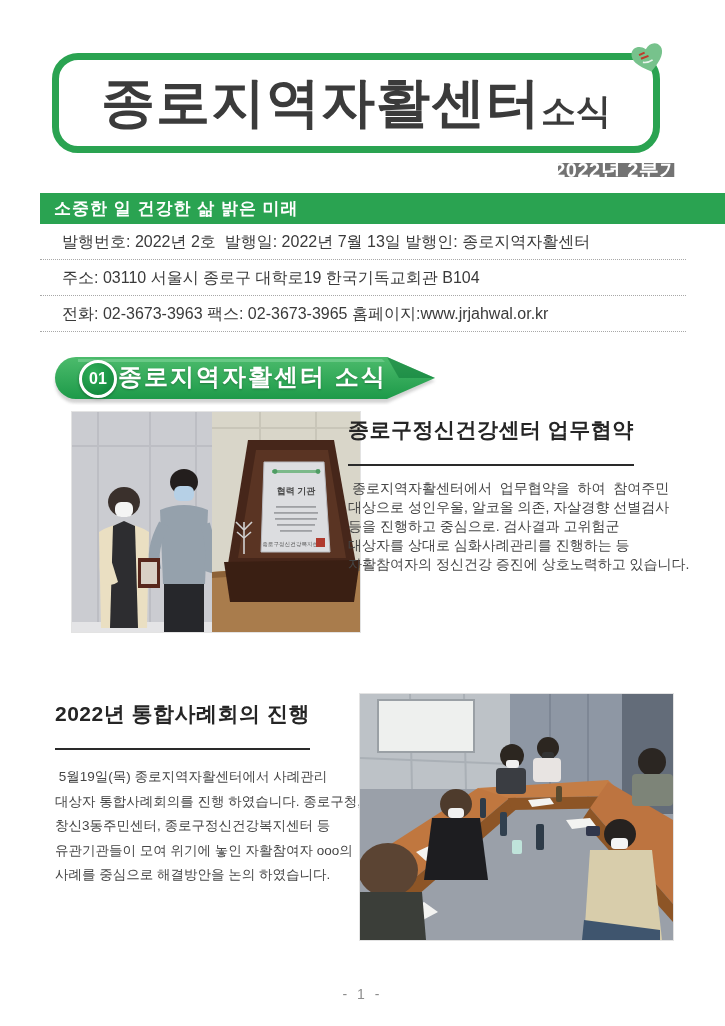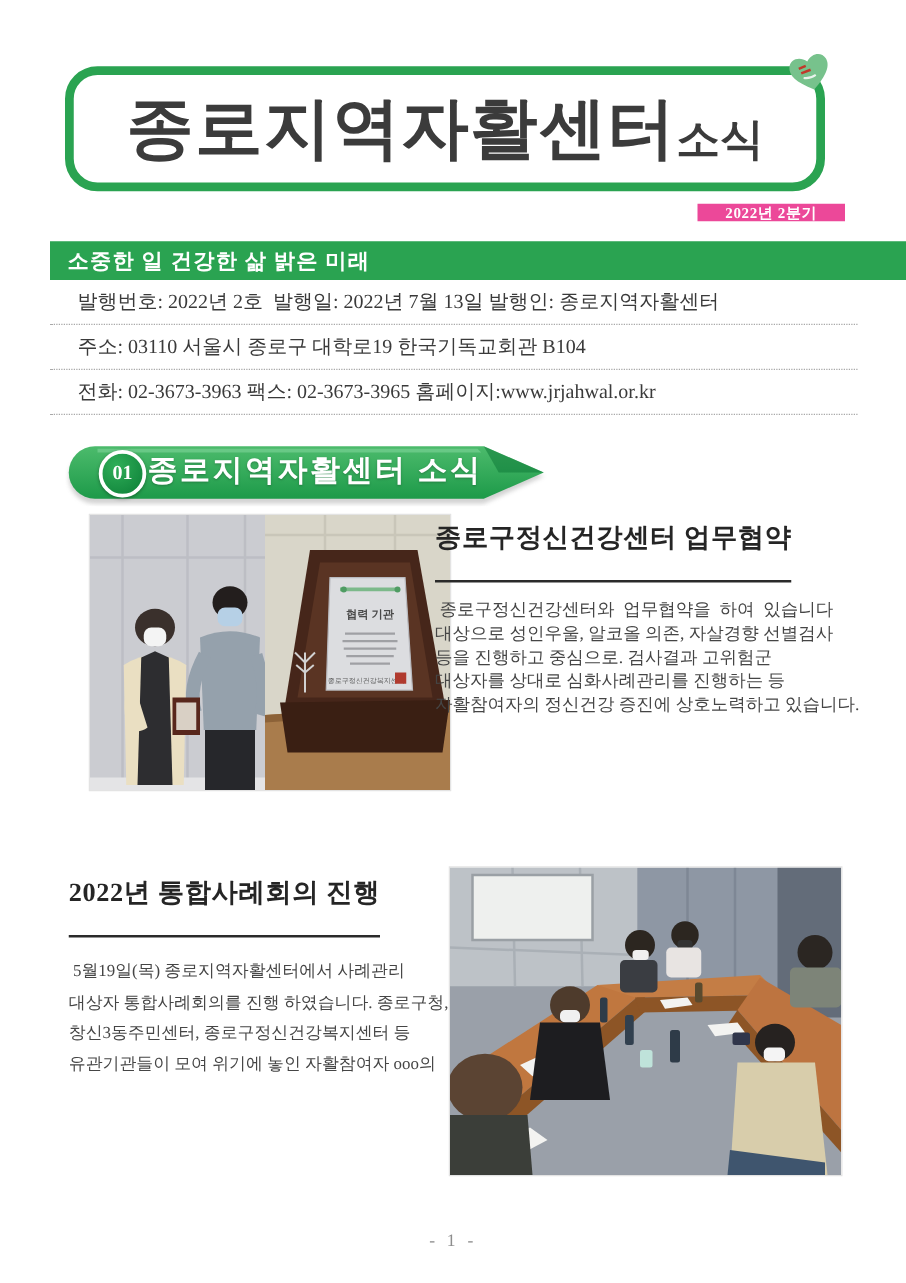--- a/index.html
+++ b/index.html
@@ -1,33 +1,33 @@
 <!DOCTYPE html>
 <html><head>
 <meta charset="utf-8">
 <style>
   html,body { margin:0; padding:0; background:#ffffff; }
   .page {
     position:relative; width:725px; height:1026px; background:#fff;
-    font-family:Liberation Serif, serif; overflow:hidden;
+    font-family:Liberation Sans, sans-serif; overflow:hidden;
   }
 
   
   .masthead-box {
     position:absolute; left:52px; top:53px; width:594px; height:86px;
     border:7px solid #2aa351; border-radius:26px;
     display:flex; align-items:center; justify-content:center;
   }
   .title-main { font-size:54px; font-weight:800; color:#3b3b3b; letter-spacing:1px; white-space:pre; }
   .title-sub  { font-size:35px; font-weight:700; color:#3b3b3b; margin-top:16px; white-space:pre; }
   .heart-icon { position:absolute; right:-14px; top:-20px; width:38px; height:36px; }
 
   .quarter-badge {
     position:absolute; left:558px; top:163px; width:118px; height:14px;
-    background:#ec4899; color:#fff; font-size:12px; font-weight:700;
+    background:#737373; color:#fff; font-size:20px; font-weight:700;
     display:flex; align-items:center; justify-content:center; letter-spacing:.5px; white-space:pre;
   }
 
   .slogan-bar {
     position:absolute; left:40px; top:193px; width:718px; height:31px;
     background:#2aa351; color:#fff; font-weight:700; font-size:17px;
     line-height:31px; padding-left:14px; box-sizing:border-box;
     letter-spacing:1px; white-space:pre;
   }
 
@@ -179,35 +179,36 @@
         <line x1="172" y1="118" x2="180" y2="110"></line>
         <line x1="172" y1="126" x2="165" y2="120"></line>
         <line x1="172" y1="126" x2="179" y2="120"></line>
       </g>
     </svg>
   </div>
 
   <div class="article1-text">
     <span class="article-title">종로구정신건강센터 업무협약</span>
     <div class="body1">
-      <div class="body-line"> 종로구정신건강센터와  업무협약을  하여  있습니다</div>
+      <div class="body-line"> 종로지역자활센터에서  업무협약을  하여  참여주민</div>
       <div class="body-line">대상으로 성인우울, 알코올 의존, 자살경향 선별검사</div>
       <div class="body-line">등을 진행하고 중심으로. 검사결과 고위험군</div>
       <div class="body-line">대상자를 상대로 심화사례관리를 진행하는 등</div>
       <div class="body-line">자활참여자의 정신건강 증진에 상호노력하고 있습니다.</div>
     </div>
   </div>
 
   <div class="article2-text">
     <span class="article-title">2022년 통합사례회의 진행</span>
     <div class="body2">
       <div class="body-line"> 5월19일(목) 종로지역자활센터에서 사례관리</div>
       <div class="body-line">대상자 통합사례회의를 진행 하였습니다. 종로구청,</div>
       <div class="body-line">창신3동주민센터, 종로구정신건강복지센터 등</div>
       <div class="body-line">유관기관들이 모여 위기에 놓인 자활참여자 ooo의</div>
+      <div class="body-line">사례를 중심으로 해결방안을 논의 하였습니다.</div>
     </div>
   </div>
 
   <div class="photo photo2">
     <svg width="313" height="246" viewBox="0 0 313 246">
       <rect width="313" height="246" fill="#9aa0a9"></rect>
 
       <rect x="0" y="0" width="150" height="95" fill="#bdc2c7"></rect>
       <line x1="0" y1="64" x2="150" y2="70" stroke="#aab0b6" stroke-width="2"></line>
       <line x1="50" y1="0" x2="52" y2="95" stroke="#aab0b6" stroke-width="2"></line>

